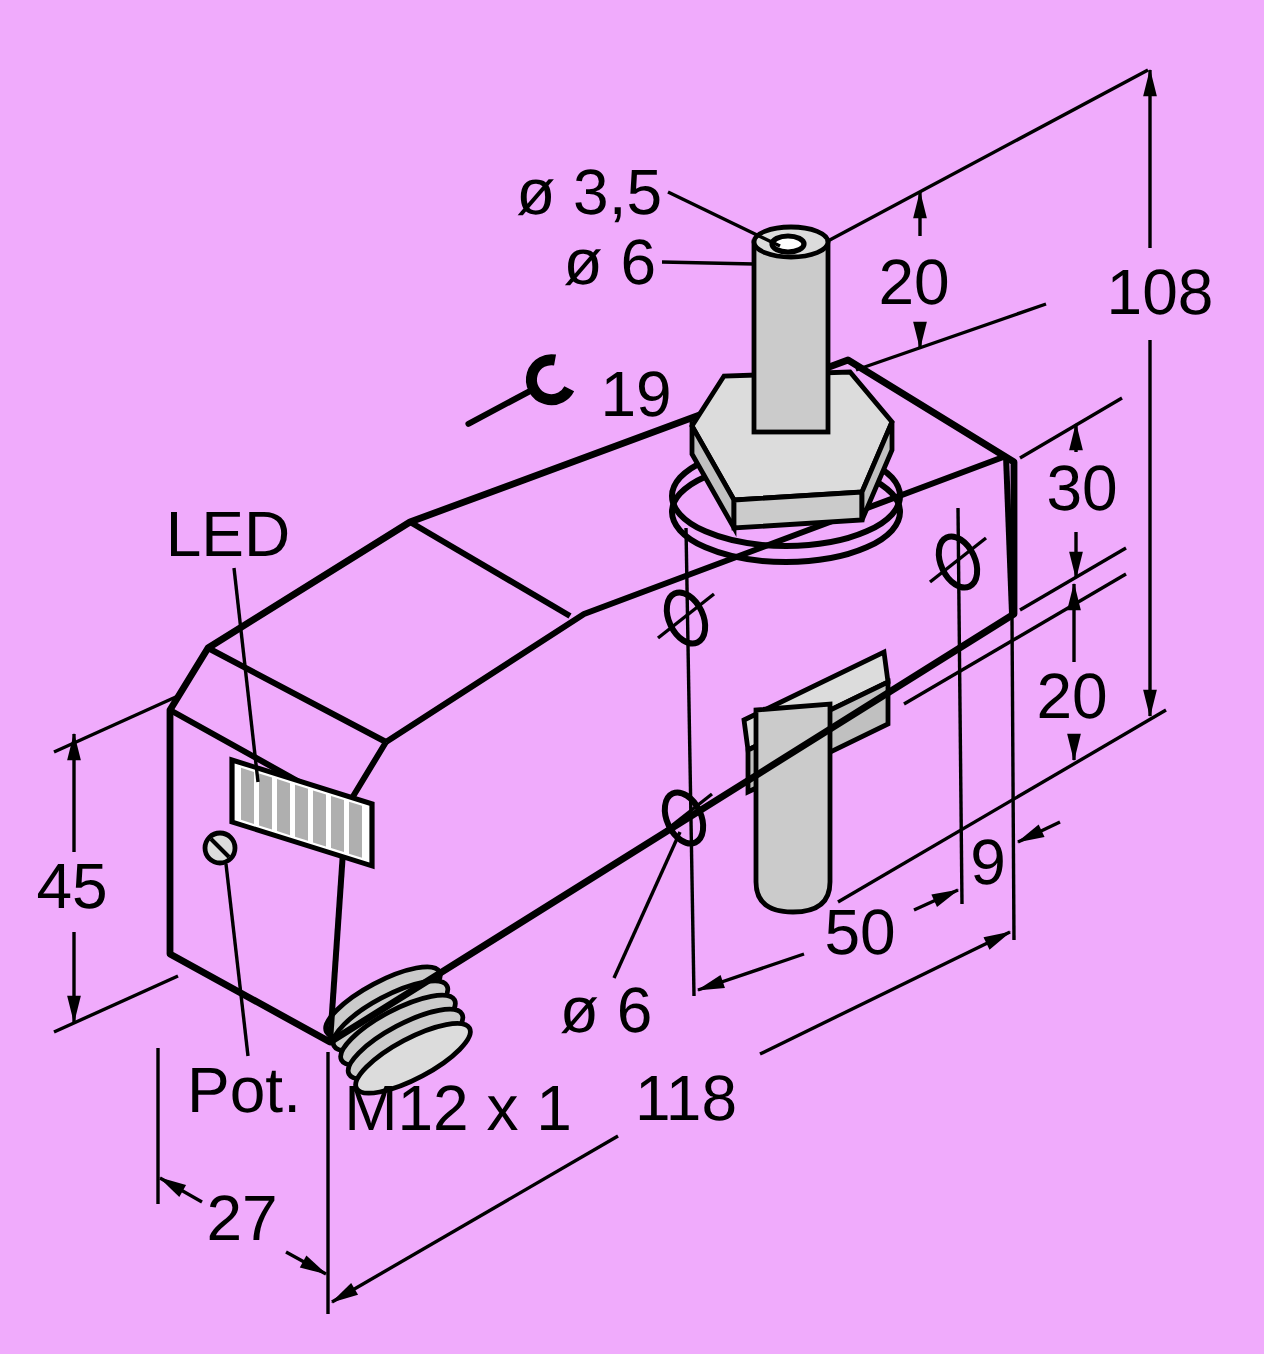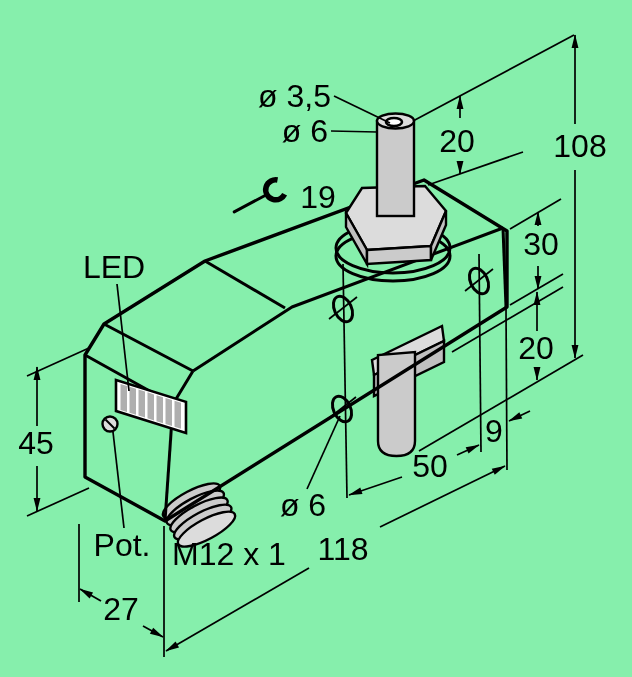--- a/index.html
+++ b/index.html
@@ -1,16 +1,16 @@
 <!DOCTYPE html>
 <html><head>
 <meta charset="utf-8">
 <style>
   html,body{margin:0;padding:0;background:#fff;}
-  .stage{width:632px;height:677px;background:#86efac;position:relative;font-family:"Liberation Sans",sans-serif;}
+  .stage{width:632px;height:677px;background:#f0abfc;position:relative;font-family:"Liberation Sans",sans-serif;}
   svg{display:block;}
   .edge{fill:none;stroke:#000;stroke-width:3;stroke-linejoin:round;}
   .edge-thick{fill:none;stroke:#000;stroke-width:3.4;stroke-linejoin:round;}
   .thin{fill:none;stroke:#000;stroke-width:1.7;}
   .dim{fill:none;stroke:#000;stroke-width:1.7;}
   .metal{stroke:#000;stroke-width:2.4;}
   .dimtxt{font-size:32px;fill:#000;}
   .lbltxt{font-size:32px;fill:#000;}
   text{font-family:"Liberation Sans",sans-serif;}
 </style>

